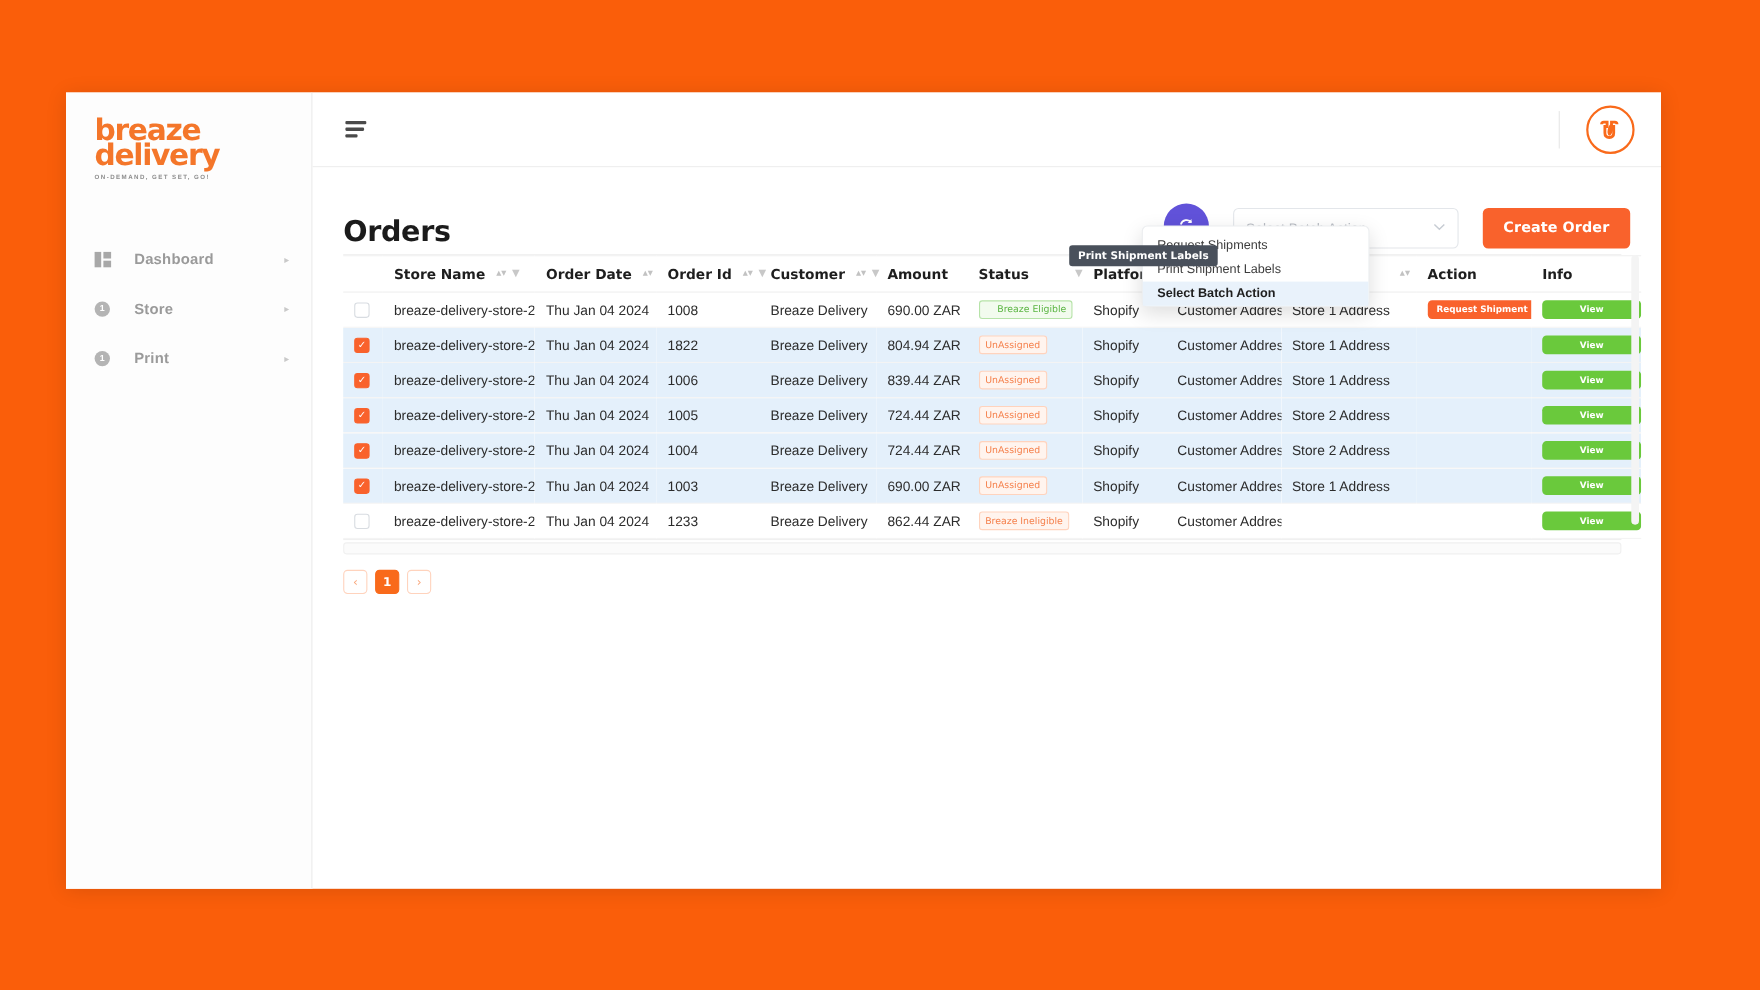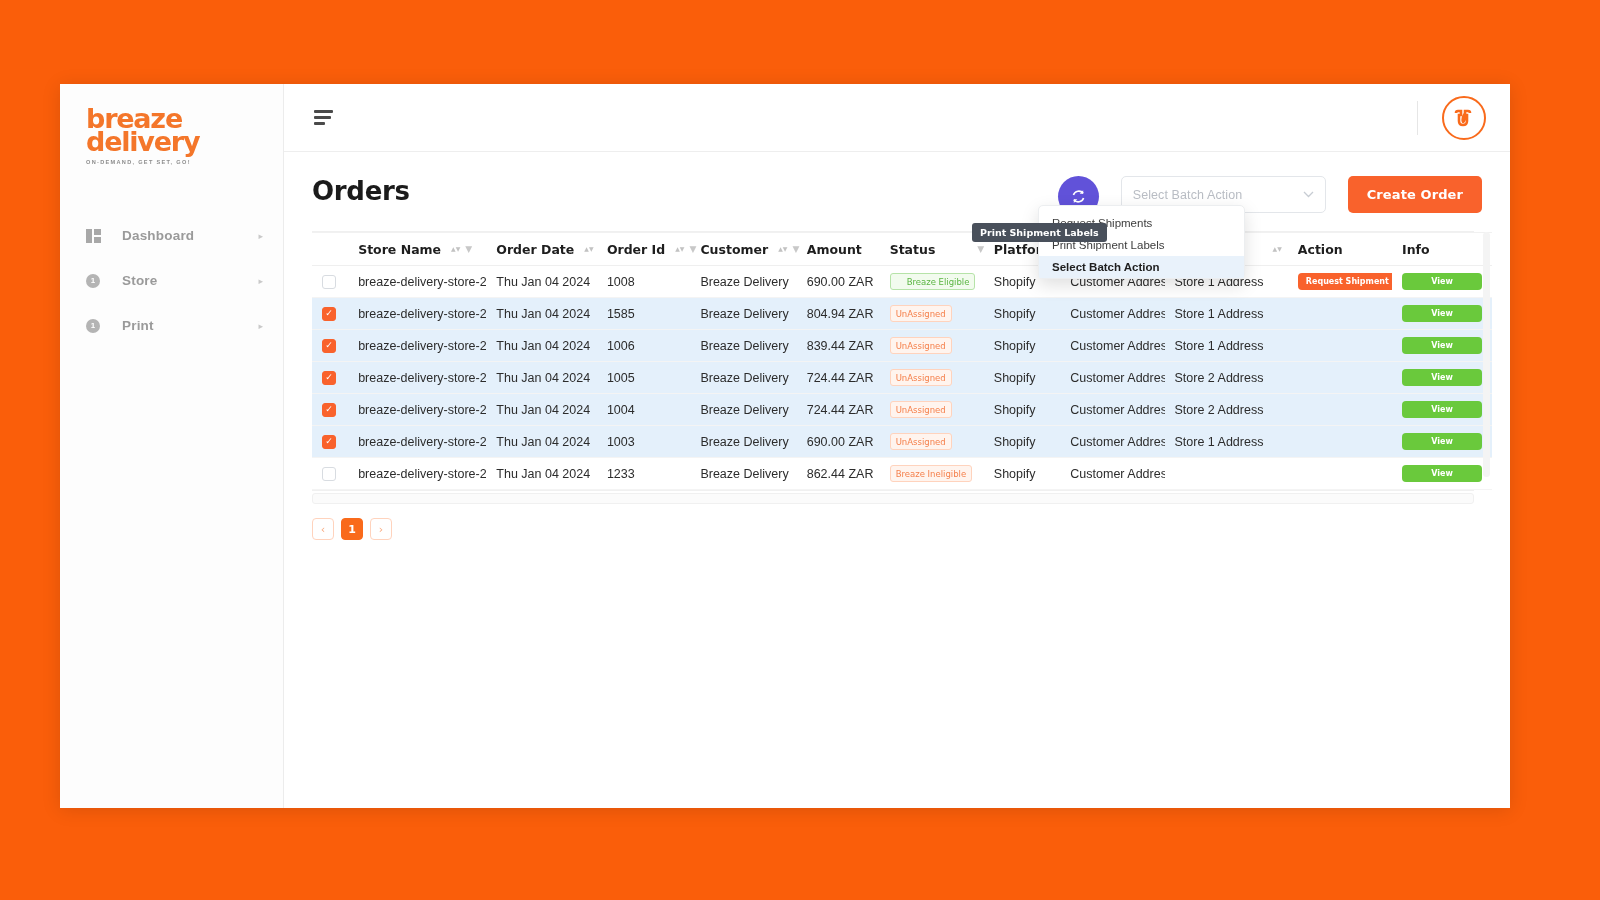--- a/index.html
+++ b/index.html
@@ -85,21 +85,21 @@
   .topbar-spacer { flex:1; }
   .topbar-div { width:1px; height:34px; background:#e6e6e6; margin-right:24px; }
   .avatar {
     width:44px; height:44px; border-radius:50%;
     border:2px solid #f96a1b;
     display:flex; align-items:center; justify-content:center;
     cursor:pointer; background:#fff;
   }
   
   .content { flex:1; padding:24px 28px 0 28px; position:relative; overflow:hidden; }
-  .page-head { display:flex; align-items:flex-start; height:50px; }
+  .page-head { display:flex; align-items:flex-end; height:50px; }
   .page-title {
     font-family:"DejaVu Sans", sans-serif;
     font-size:26px; font-weight:700; color:#1b1b1b; letter-spacing:-.3px;
   }
   .head-spacer { flex:1; }
   .refresh-btn {
     width:41px; height:41px; border-radius:50%;
     background:#6152d9; color:#fff; border:none;
     display:flex; align-items:center; justify-content:center;
     cursor:pointer; margin-right:22px;
@@ -177,21 +177,21 @@
     font-family:"DejaVu Sans", sans-serif;
   }
   .badge.green { color:#5bb543; border-color:#b6e3a8; background:#f2fbee;padding-left:16px; }
   .badge.orange { color:#f5804c; border-color:#ffd3bd; background:#fff4ee; }
   .pill {
     border:none; border-radius:4px; color:#fff; cursor:pointer;
     font-size:8px; font-weight:700; padding:0 8px; height:17px;
     font-family:"DejaVu Sans", sans-serif;
   }
   .pill.orange { background:#f9622c; }
-  .pill.green { background:#6ac93c; width:80px; }
+  .pill.green { background:#6ac93c; width:90px; }
   .col-cb{width:34px} .col-store{width:130px} .col-date{width:104px}
   .col-oid{width:88px} .col-cust{width:100px} .col-amt{width:78px}
   .col-status{width:98px} .col-plat{width:72px} .col-addr{width:98px}
   .col-saddr{width:116px} .col-action{width:98px} .col-info{width:94px}
   .hscroll {
     margin-top:2px; width:1162px; height:11px;
     background:#fbfbfb; border:1px solid #f0f0f0; border-radius:3px;
   }
   .vscroll {
     position:absolute; right:-16px; top:0; width:7px; height:245px;
@@ -410,21 +410,21 @@
                 <td>Store 1 Address</td>
                 <td><button class="pill orange">Request Shipment</button></td>
                 <td><button class="pill green">View</button></td>
               </tr>
               <tr class="sel">
                 <td>
                   <span class="cb on"></span>
                 </td>
                 <td>breaze-delivery-store-2</td>
                 <td>Thu Jan 04 2024</td>
-                <td>1585</td>
+                <td>1822</td>
                 <td>Breaze Delivery</td>
                 <td>804.94 ZAR</td>
                 <td><span class="badge orange">UnAssigned</span></td>
                 <td>Shopify</td>
                 <td>Customer Address</td>
                 <td>Store 1 Address</td>
                 <td></td>
                 <td><button class="pill green">View</button></td>
               </tr>
               <tr class="sel">

